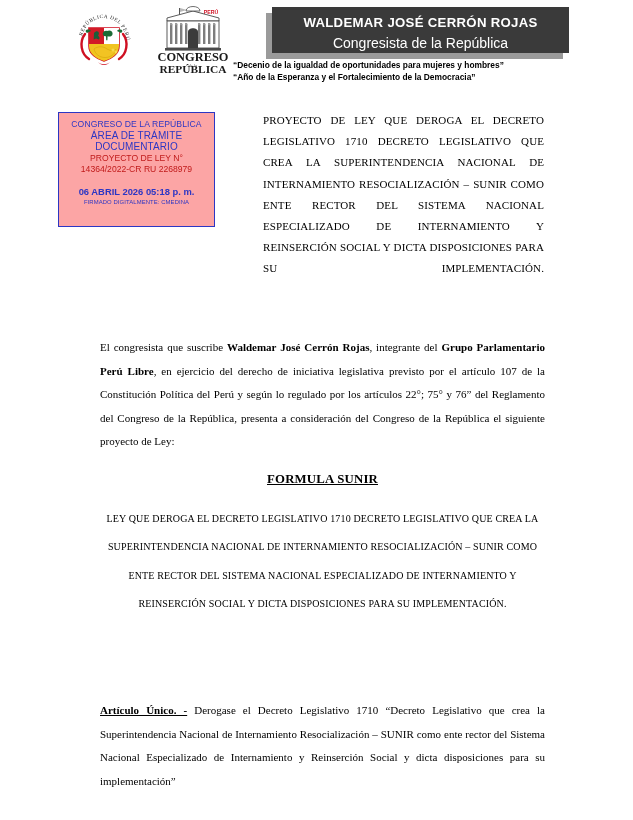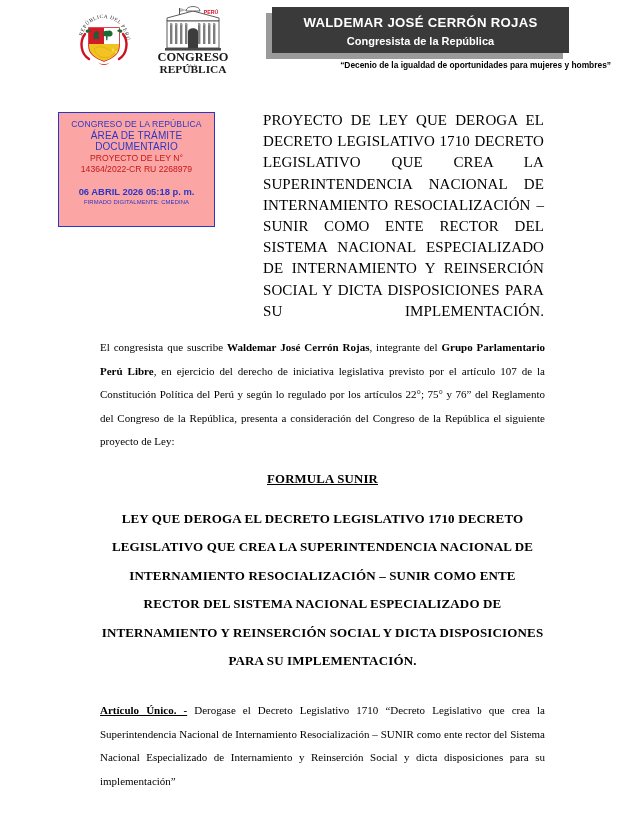--- a/index.html
+++ b/index.html
@@ -65,32 +65,32 @@
     z-index: 2;
   }
   .name-banner .bnr-name {
     font-size: 13.2px;
     font-weight: bold;
     letter-spacing: 0.3px;
     line-height: 1;
     padding-top: 9px;
   }
   .name-banner .bnr-role {
-    font-size: 11px;
-    font-weight: bold;
+    font-size: 14px;
+    font-weight: normal;
     line-height: 1;
     padding-top: 7px;
   }
 
   .slogans {
     position: absolute;
     left: 233px;
     top: 59px;
     width: 378px;
-    text-align: right;
+    text-align: left;
     font-family: "Liberation Sans", sans-serif;
     font-weight: bold;
     font-size: 8.4px;
     line-height: 12px;
     color: #000;
   }
 
   
   .stamp {
     position: absolute;
@@ -151,21 +151,21 @@
   }
 
   
   .title-block {
     position: absolute;
     left: 263px;
     top: 110px;
     width: 281px;
     text-align: justify;
     text-align-last: justify;
-    font-size: 15px;
+    font-size: 11px;
     line-height: 21.2px;
     letter-spacing: .1px;
   }
 
   
   .para {
     position: absolute;
     left: 100px;
     width: 445px;
     text-align: justify;
@@ -187,22 +187,22 @@
     text-decoration: underline;
     letter-spacing: .2px;
   }
 
   .law-title {
     position: absolute;
     left: 100px;
     top: 505px;
     width: 445px;
     text-align: center;
-    font-size: 13px;
-    font-weight: bold;
+    font-size: 10px;
+    font-weight: normal;
     line-height: 28.4px;
     letter-spacing: .15px;
   }
 
   .p-articulo { top: 688px; }
   .p-articulo .art-label {
     font-weight: bold;
     text-decoration: underline;
   }
 </style>
@@ -288,20 +288,21 @@
     </div>
   </div>
 
   <div class="name-banner">
     <div class="bnr-name">WALDEMAR JOSÉ CERRÓN ROJAS</div>
     <div class="bnr-role">Congresista de la República</div>
   </div>
 
   <div class="slogans">
     <div>“Decenio de la igualdad de oportunidades para mujeres y hombres”</div>
+    <div>“Año de la Esperanza y el Fortalecimiento de la Democracia”</div>
   </div>
 </div>
 
 <div class="stamp">
   <div class="s-line1">CONGRESO DE LA REPÚBLICA</div>
   <div class="s-line2">ÁREA DE TRÁMITE DOCUMENTARIO</div>
   <div class="s-proy">PROYECTO DE LEY N°</div>
   <div class="s-num">14364/2022-CR   RU 2268979</div>
   <div class="s-date">06 ABRIL 2026   05:18 p. m.</div>
   <div class="s-firm">FIRMADO DIGITALMENTE: CMEDINA</div>

